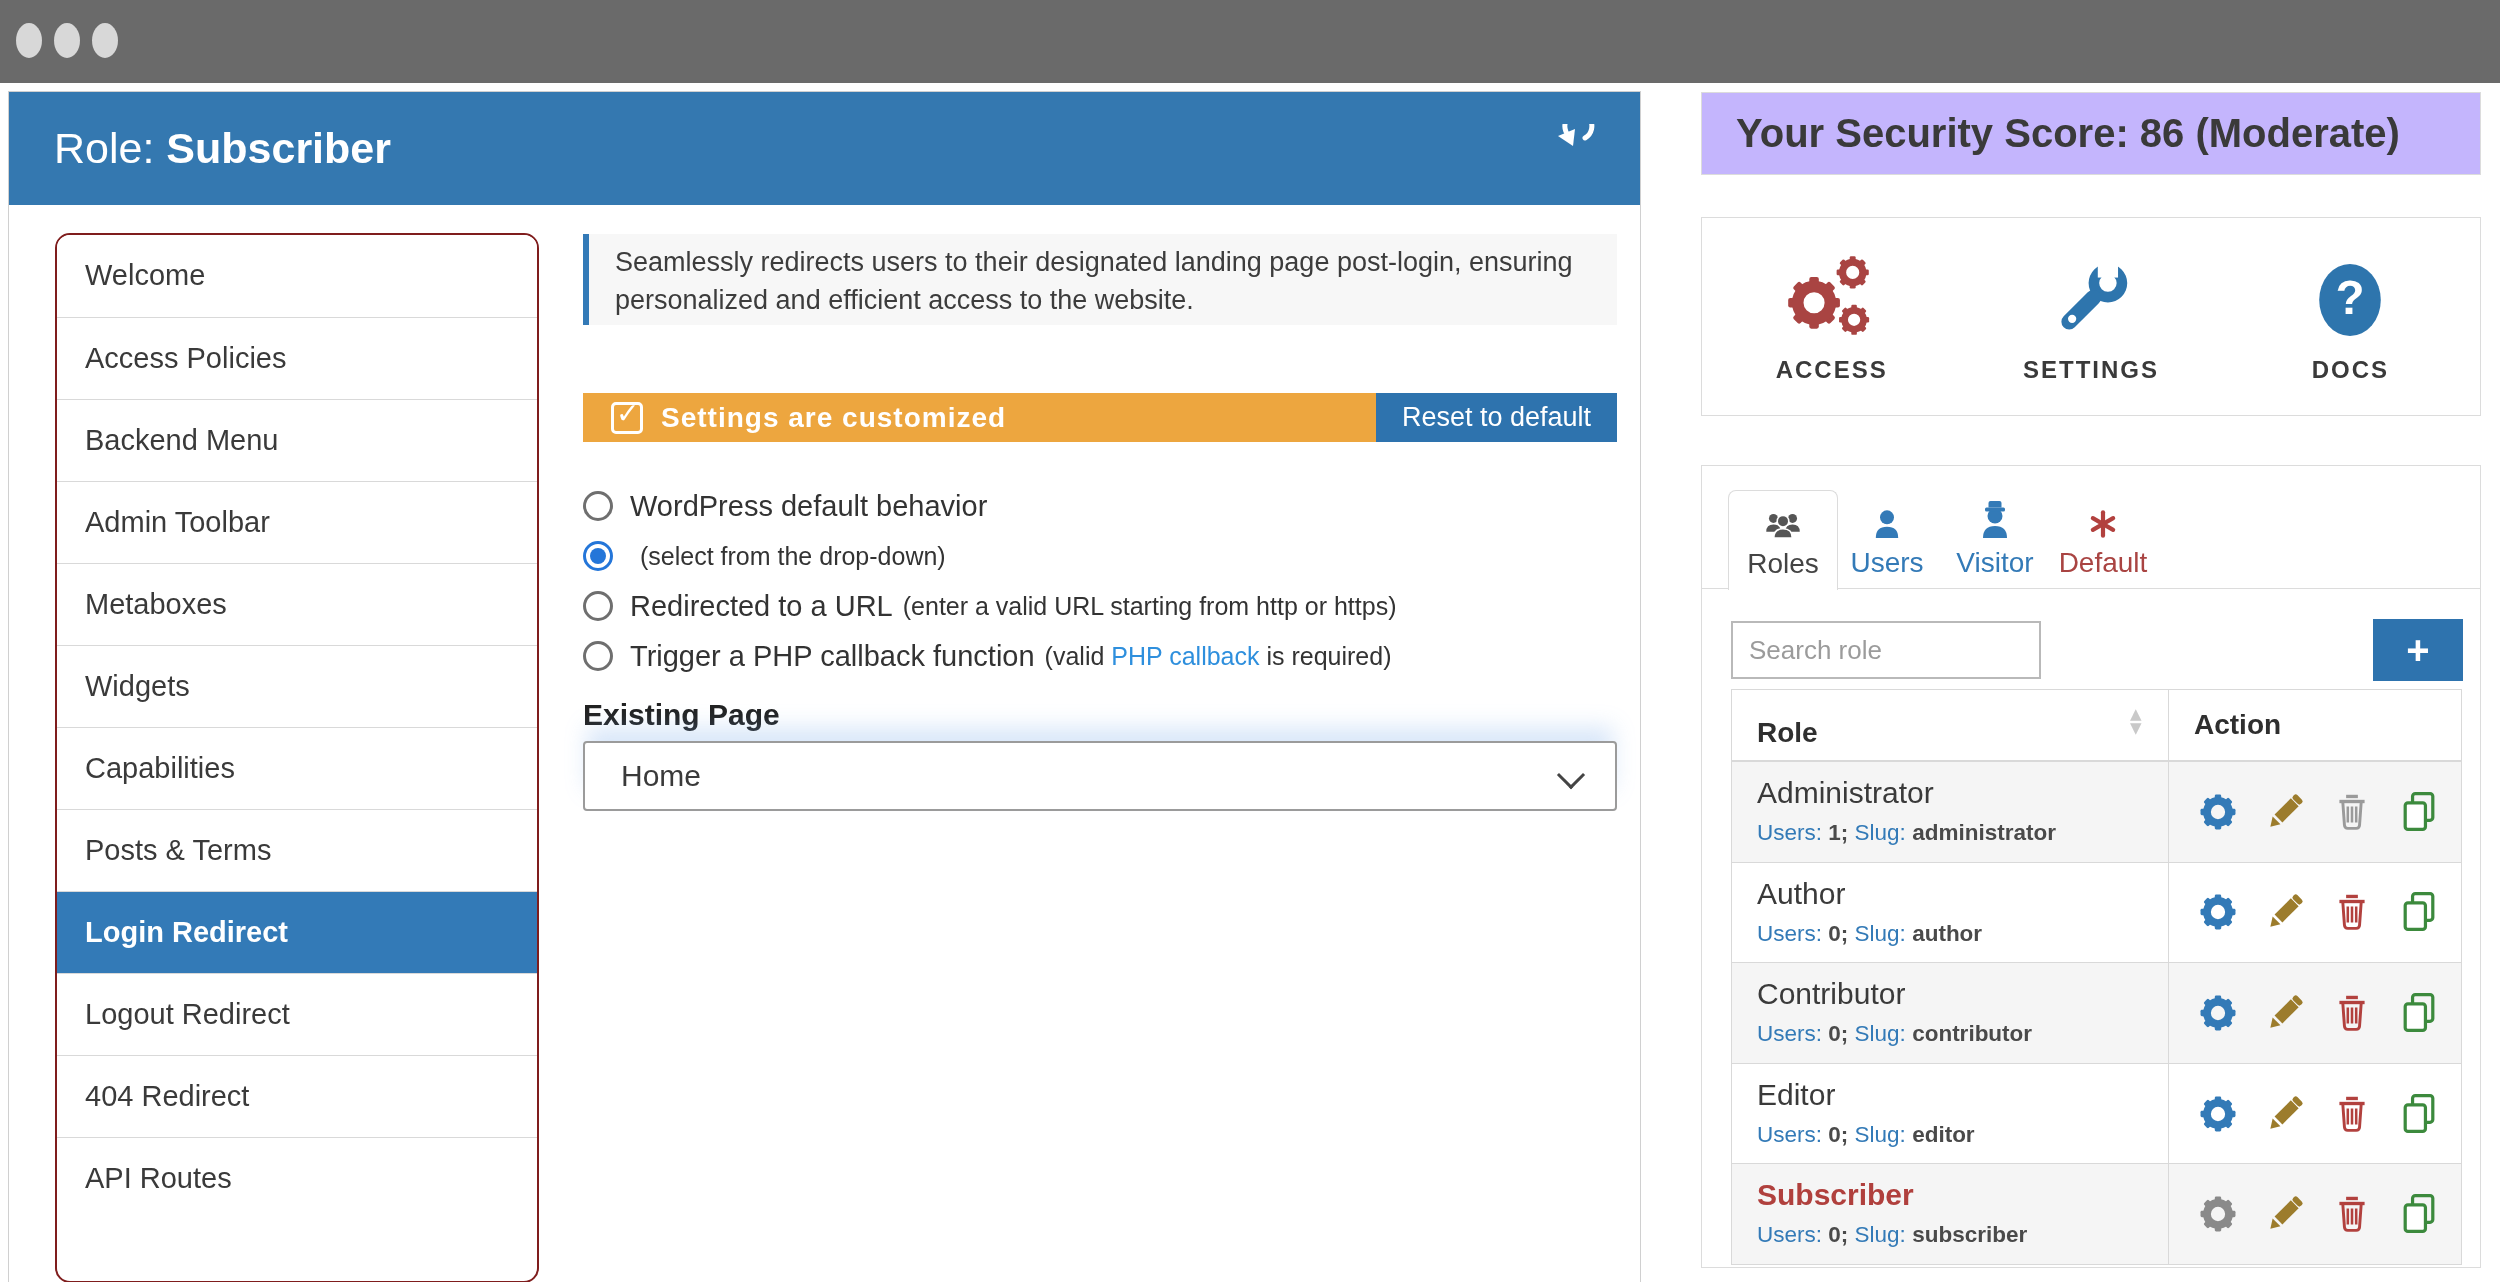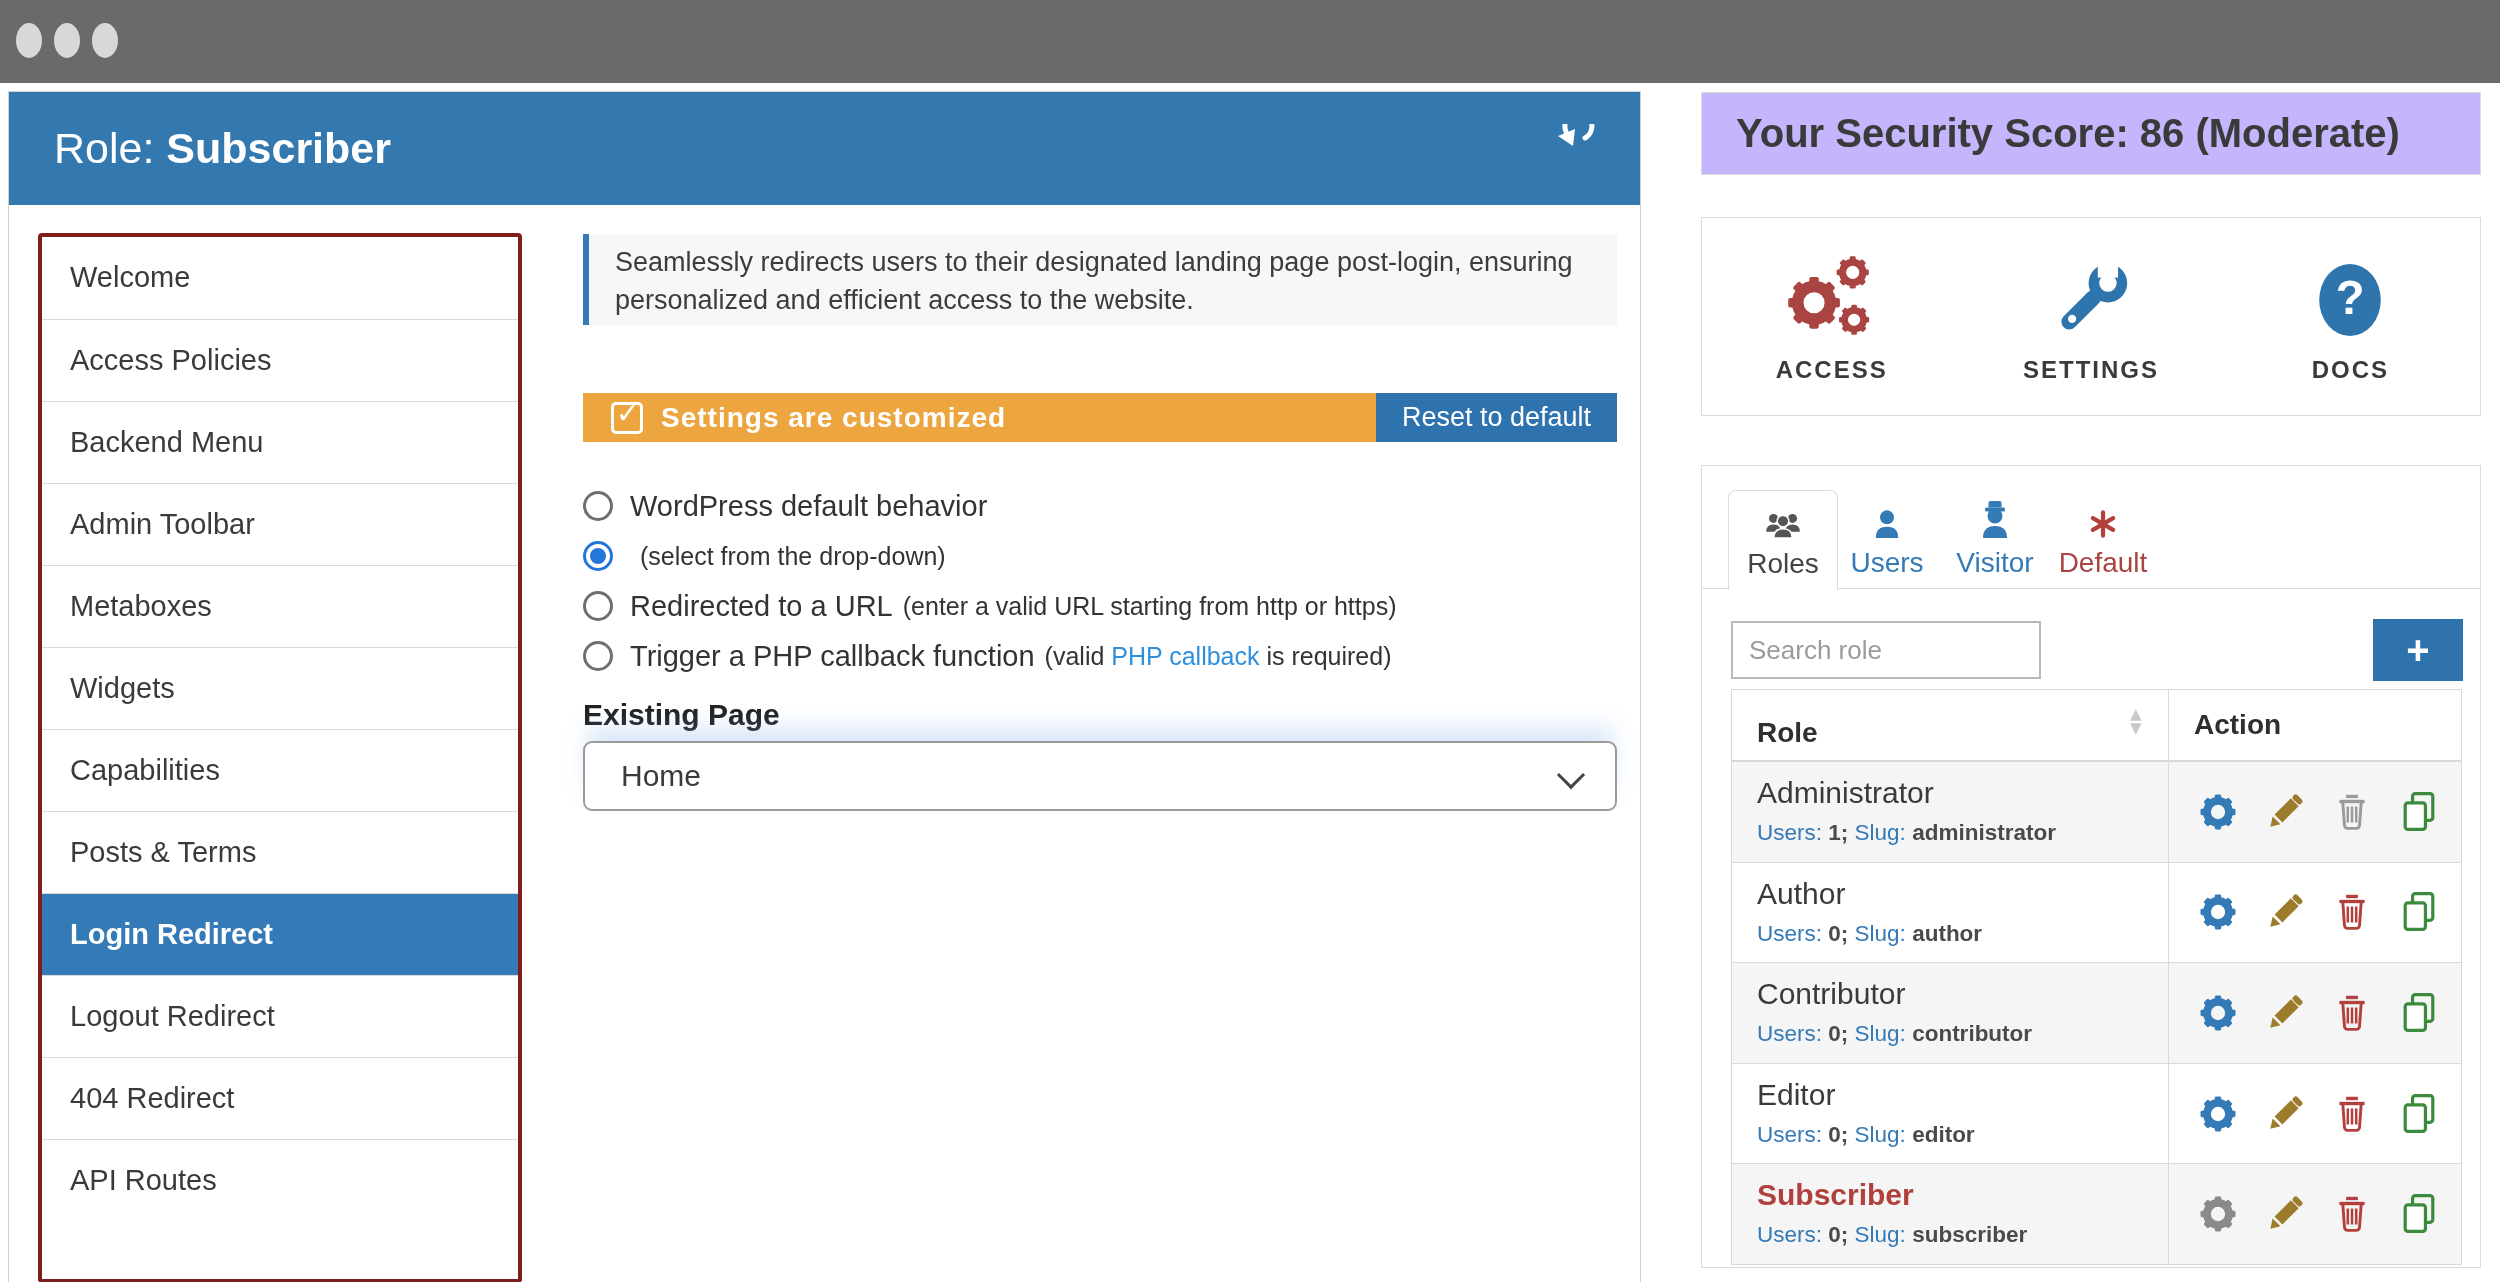--- a/index.html
+++ b/index.html
@@ -14,22 +14,22 @@
   .win-dots{position:absolute;left:16px;top:23px;display:flex;gap:12px;}
   .win-dot{width:26px;height:35px;border-radius:50%;background:#d8d8d8;}
   
   .left-panel{position:absolute;left:8px;top:91px;width:1633px;height:1191px;
     background:#fff;border:1px solid #d0d0d0;border-bottom:none;box-sizing:border-box;}
   .panel-header{position:absolute;left:0;top:0;width:100%;height:113px;background:var(--header-blue,#3478b0);}
   .panel-title{position:absolute;left:45px;top:0;height:113px;line-height:113px;color:#fff;font-size:43px;}
   .panel-title b{font-weight:bold;}
   .reset-icon{position:absolute;right:38px;top:32px;width:50px;height:50px;cursor:pointer;}
   
-  .sidebar{position:absolute;left:29px;top:141px;width:484px;height:1050px;overflow:hidden;
-    border:4px solid #7f1d1d;border-radius:4px;box-sizing:border-box;background:#fff;}
+  .sidebar{position:absolute;left:46px;top:141px;width:484px;height:1050px;overflow:hidden;
+    border:2px solid #7f1d1d;border-radius:15px;box-sizing:border-box;background:#fff;}
   .side-item{height:82px;line-height:81px;padding-left:28px;font-size:29px;color:#3a3a3a;
     border-top:1px solid #d9d9d9;background:#fff;cursor:pointer;box-sizing:border-box;}
   .side-item:first-child{border-top:none;}
   .side-item.active{background:var(--accent,#337ab7);color:#fff;font-weight:bold;}
   
   .content{position:absolute;left:574px;top:0;width:1034px;}
   .desc-box{position:absolute;left:0;top:142px;width:1034px;height:91px;box-sizing:border-box;
     background:#f7f7f7;border-left:6px solid var(--accent,#337ab7);
     padding:9px 26px 0 26px;font-size:27px;line-height:38px;color:#3c3c3c;white-space:pre-line;}
   .banner{position:absolute;left:0;top:301px;width:1034px;height:49px;display:flex;}
@@ -46,21 +46,21 @@
   .radio{width:30px;height:30px;border-radius:50%;border:3px solid #6f6f6f;box-sizing:border-box;
     margin-right:17px;flex:0 0 auto;background:#fff;position:relative;}
   .radio.checked{border-color:var(--radio,#2476d9);}
   .radio.checked:after{content:"";position:absolute;left:4px;top:4px;width:16px;height:16px;border-radius:50%;
     background:var(--radio,#2476d9);}
   .opt-label{font-size:29px;color:#333;}
   .opt-note{font-size:25px;color:#333;margin-left:10px;}
   .opt-note a{color:var(--link,#2e8fdd);text-decoration:none;cursor:pointer;}
   .existing-label{position:absolute;left:0;top:606px;font-size:30px;font-weight:bold;color:#222;}
   .select-box{position:absolute;left:0;top:649px;width:1034px;height:70px;box-sizing:border-box;
-    background:#fff;border:2px solid #9b9b9b;border-radius:9px;cursor:pointer;
+    background:#fff;border:2px solid #9b9b9b;border-radius:4px;cursor:pointer;
     box-shadow:0 -18px 22px -4px rgba(120,170,235,.28);}
   .select-value{position:absolute;left:36px;top:0;height:66px;line-height:66px;font-size:30px;color:#3a3a3a;}
   .select-chevron{position:absolute;right:34px;top:22px;width:17px;height:17px;
     border-right:3px solid #444;border-bottom:3px solid #444;transform:rotate(45deg);}
   
   .score-box{position:absolute;left:1701px;top:92px;width:780px;height:83px;box-sizing:border-box;
     background:#c4b5fd;border:1px solid var(--border,#dcdcdc);}
   .score-text{position:absolute;left:34px;top:0;height:81px;line-height:81px;
     font-size:40px;font-weight:bold;color:#3a3a3a;}
   .links-box{position:absolute;left:1701px;top:217px;width:780px;height:199px;box-sizing:border-box;

